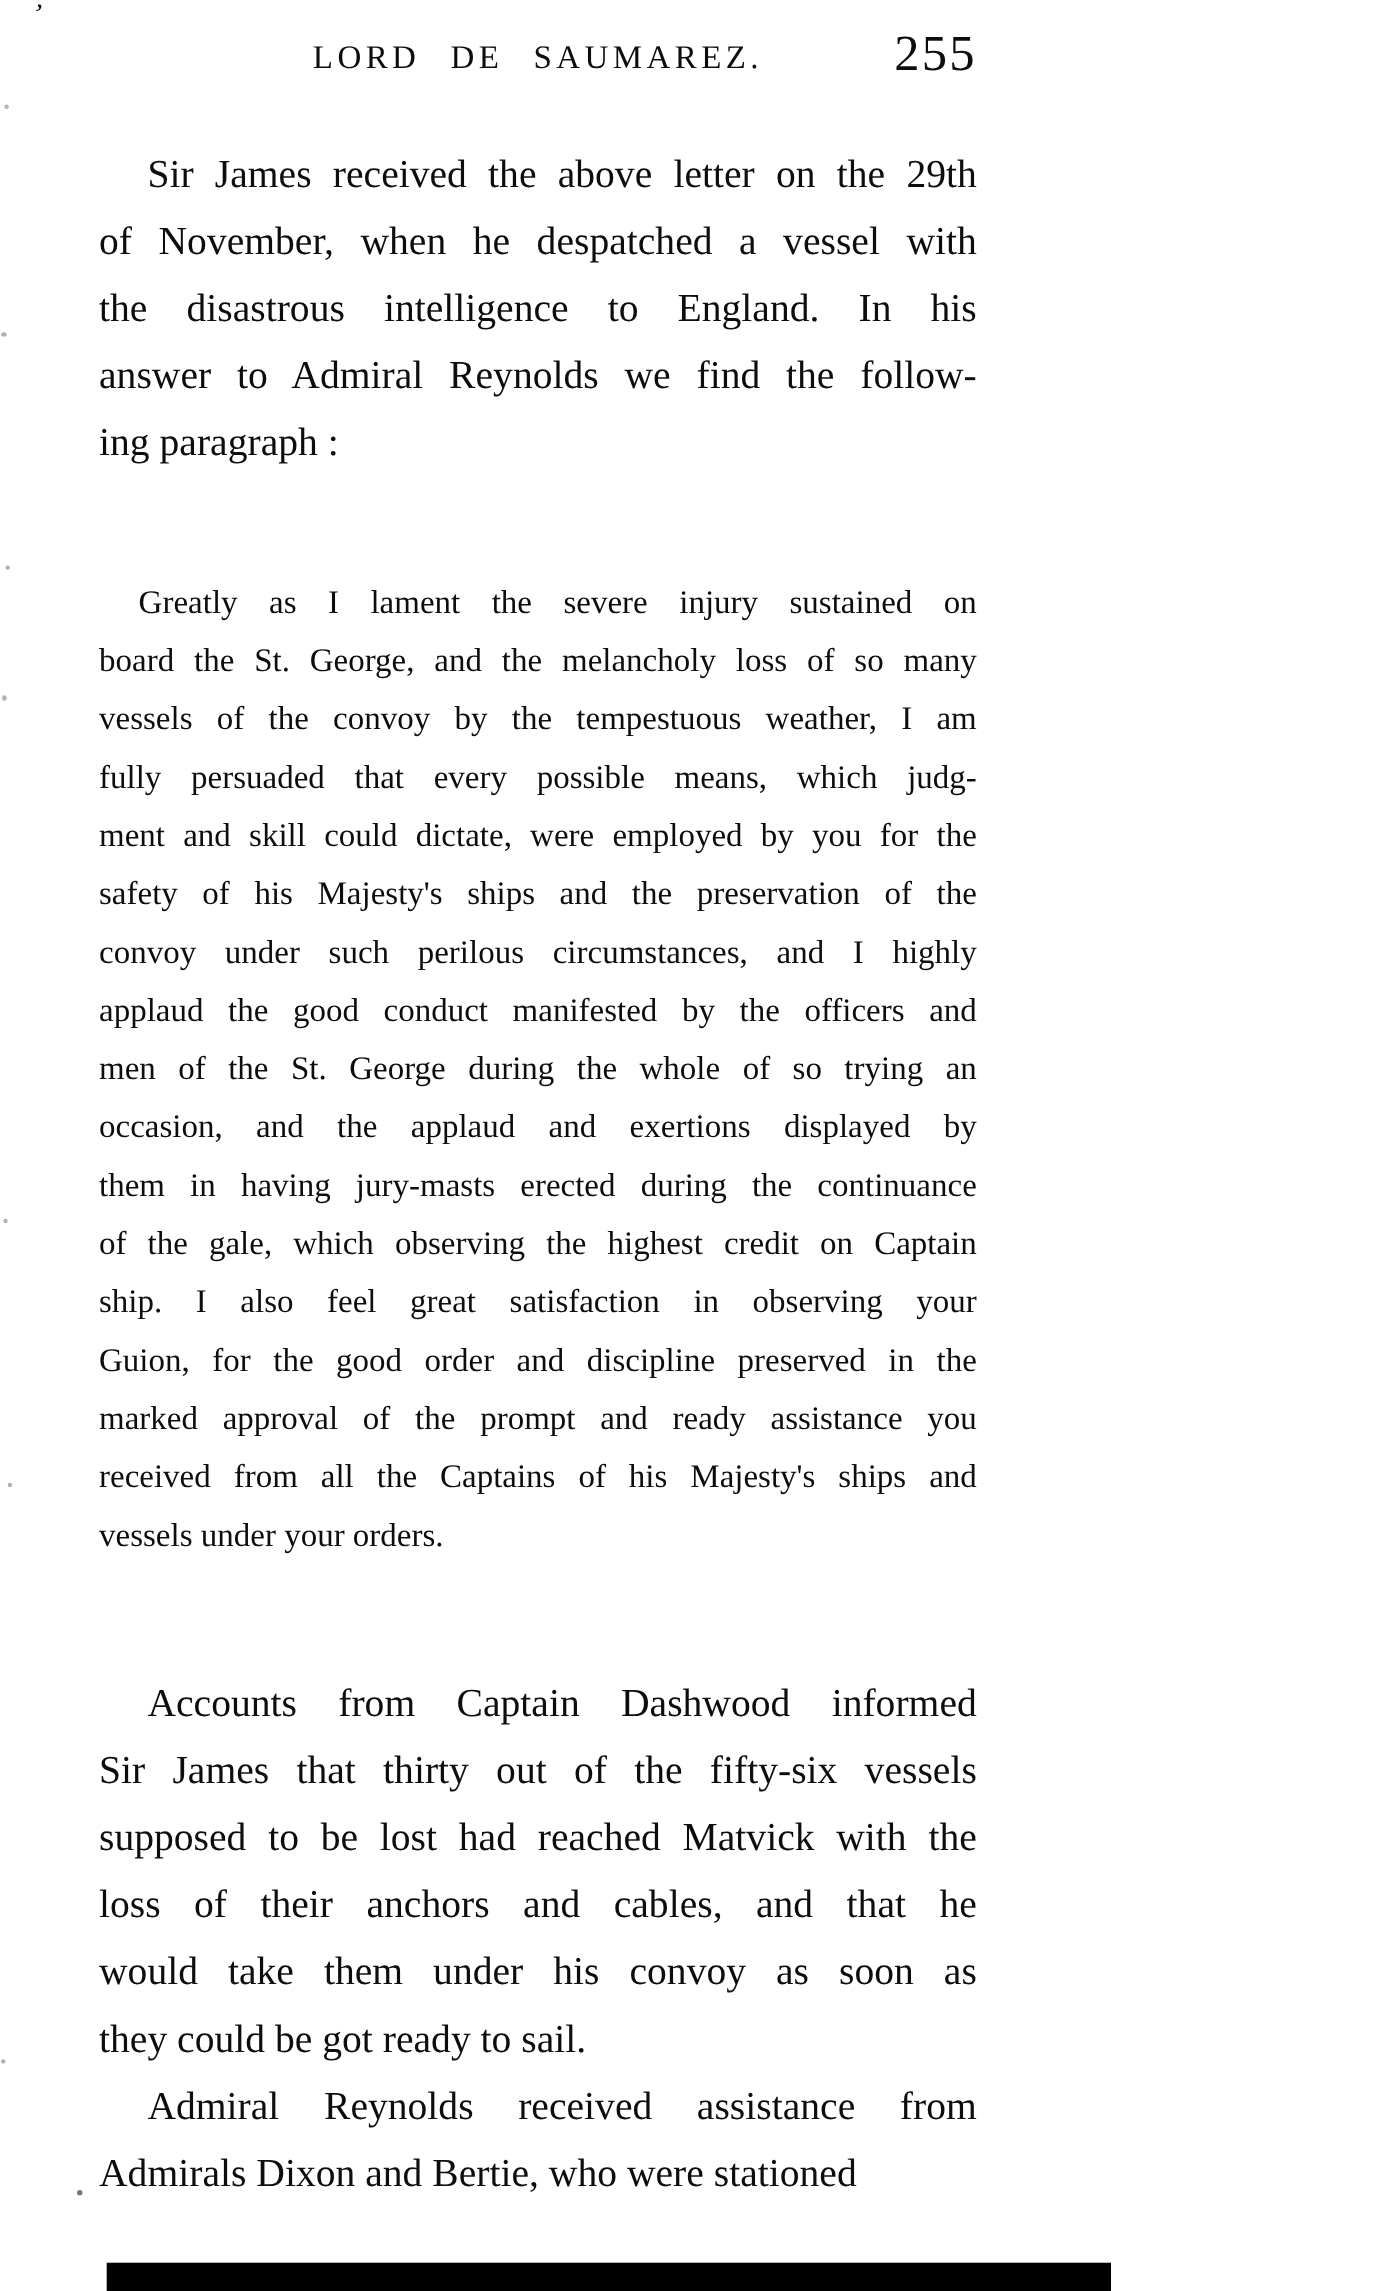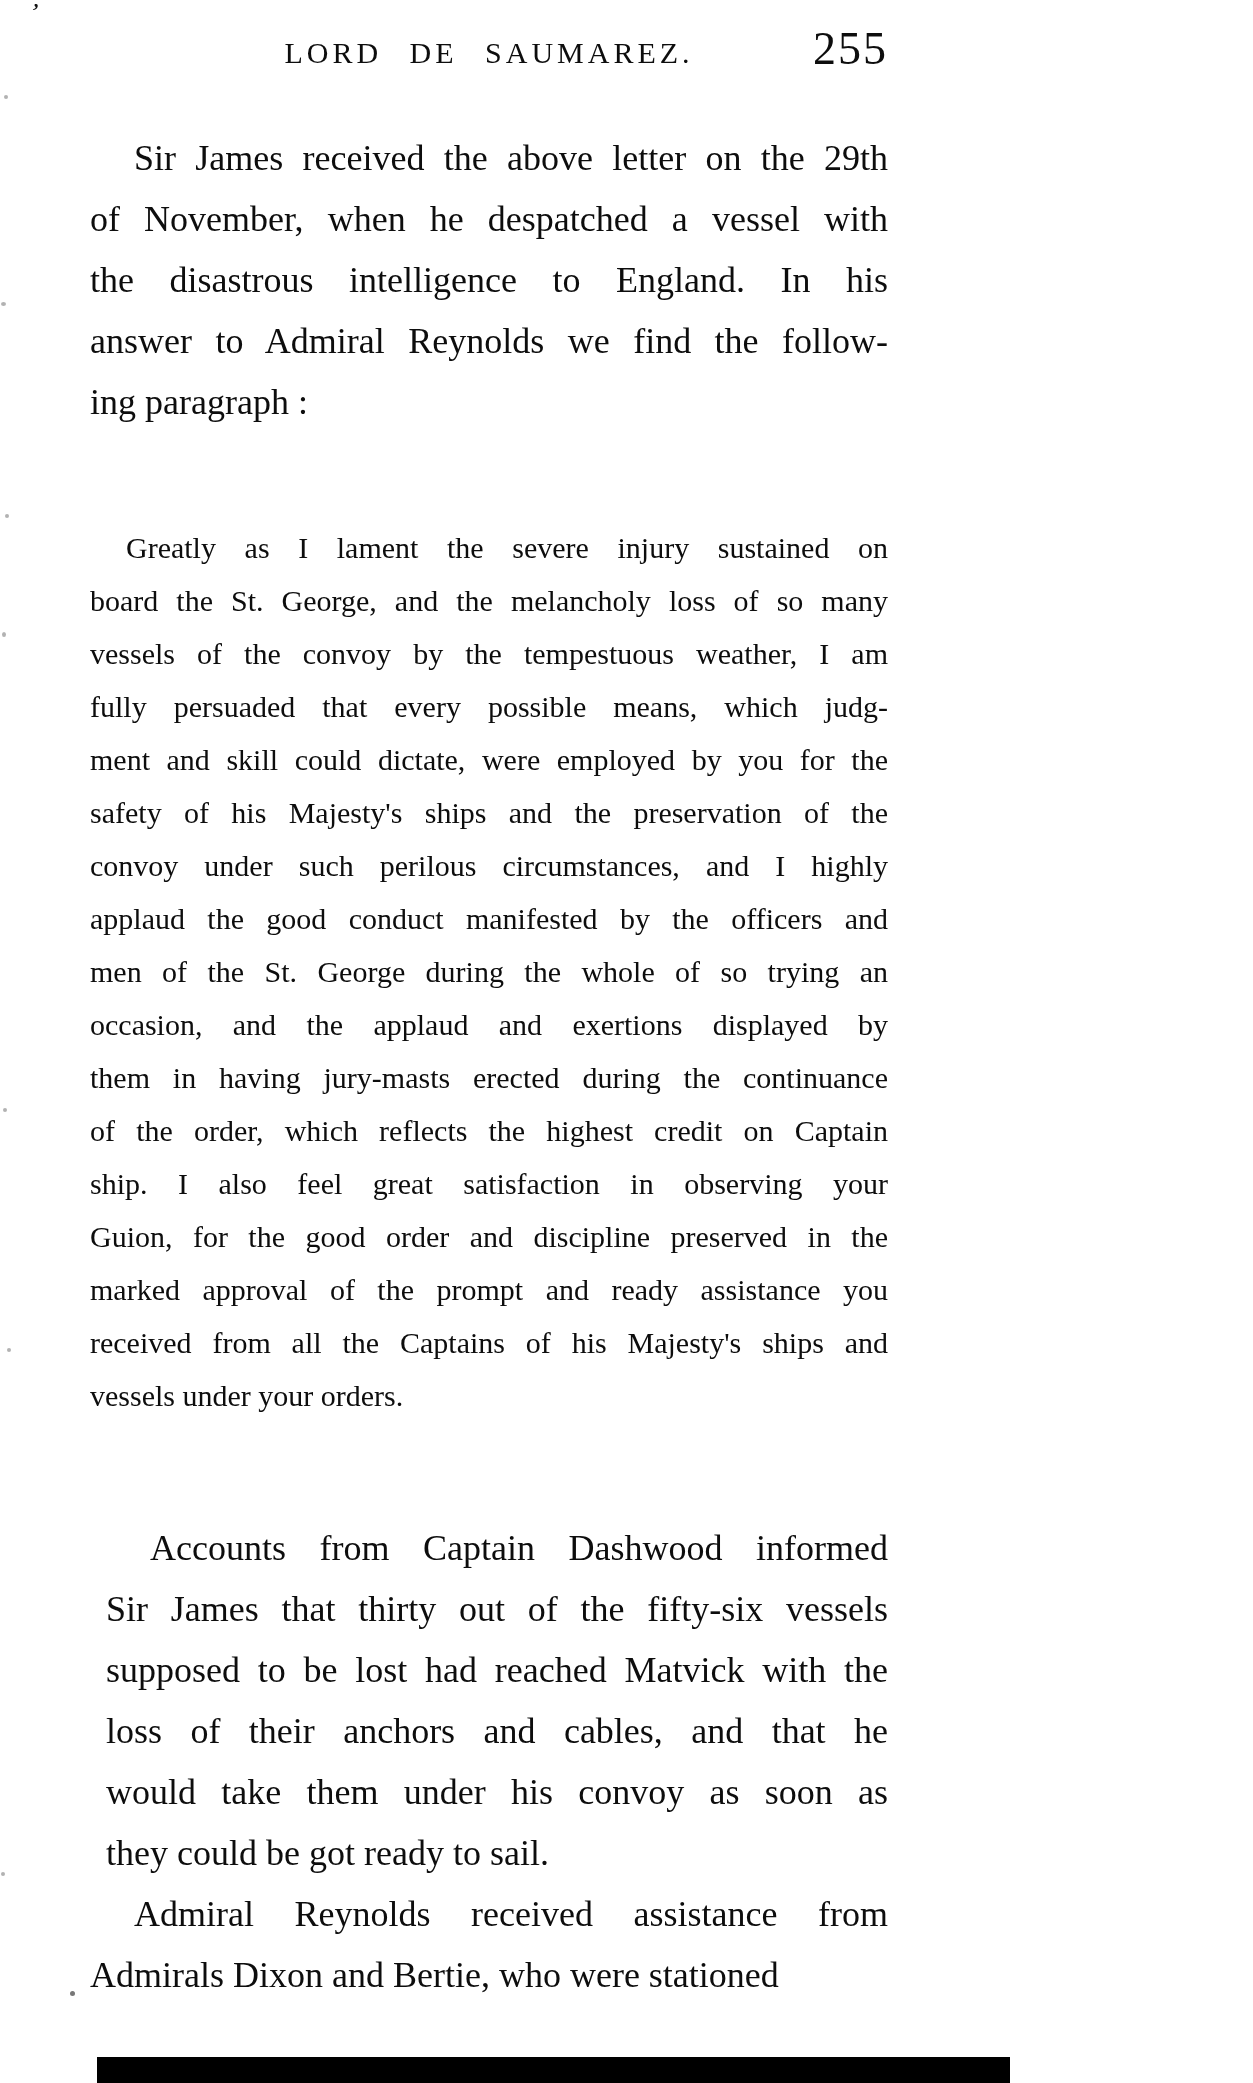--- a/index.html
+++ b/index.html
@@ -45,21 +45,21 @@
   .para { margin: 0; }
   .para.body {
     font-size: 36px;
     line-height: 61px;
   }
   .para.quote {
     font-size: 30px;
     line-height: 53px;
     margin-top: 88px;
   }
-  .para.body.after-quote { margin-top: 96px; margin-left: 16px; }
+  .para.body.after-quote { margin-top: 96px; }
   .line {
     text-align: justify;
     text-align-last: justify;
     text-justify: inter-word;
     white-space: normal;
   }
   .line.first { text-indent: 44px; }
   .para.quote .line.first { text-indent: 36px; }
   .line.last { text-align-last: left; }
   .scan-bar {
@@ -118,21 +118,21 @@
         <div class="line">board the St. George, and the melancholy loss of so many</div>
         <div class="line">vessels of the convoy by the tempestuous weather, I am</div>
         <div class="line">fully persuaded that every possible means, which judg-</div>
         <div class="line">ment and skill could dictate, were employed by you for the</div>
         <div class="line">safety of his Majesty's ships and the preservation of the</div>
         <div class="line">convoy under such perilous circumstances, and I highly</div>
         <div class="line">applaud the good conduct manifested by the officers and</div>
         <div class="line">men of the St. George during the whole of so trying an</div>
         <div class="line">occasion, and the applaud and exertions displayed by</div>
         <div class="line">them in having jury-masts erected during the continuance</div>
-        <div class="line">of the order, which reflects the highest credit on Captain</div>
+        <div class="line">of the gale, which observing the highest credit on Captain</div>
         <div class="line">ship.  I also feel great satisfaction in observing your</div>
         <div class="line">Guion, for the good order and discipline preserved in the</div>
         <div class="line">marked approval of the prompt and ready assistance you</div>
         <div class="line">received from all the Captains of his Majesty's ships and</div>
         <div class="line last">vessels under your orders.</div>
       </div>
       <div class="para body after-quote">
         <div class="line first">Accounts from Captain Dashwood informed</div>
         <div class="line">Sir James that thirty out of the fifty-six vessels</div>
         <div class="line">supposed to be lost had reached Matvick with the</div>

